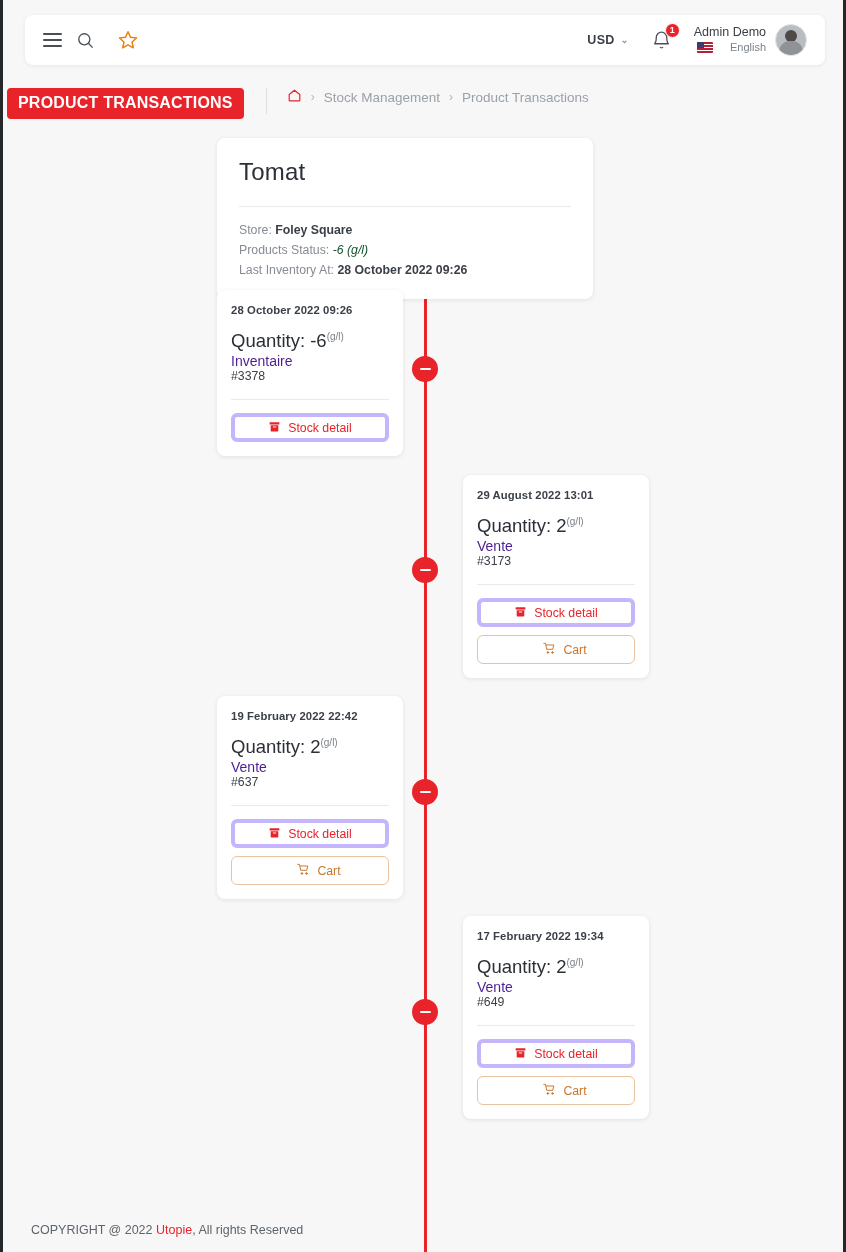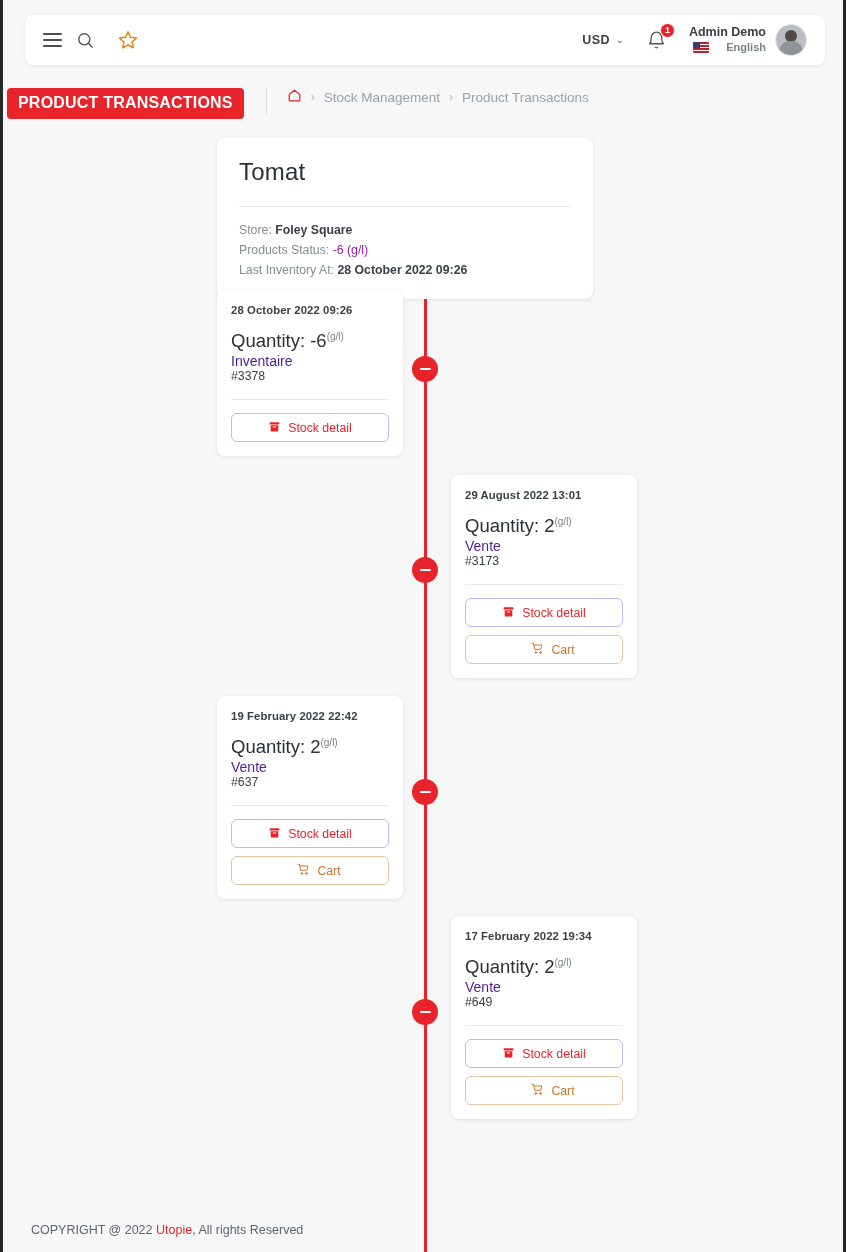--- a/index.html
+++ b/index.html
@@ -61,21 +61,21 @@
   .badge {
     position: absolute; top: -7px; right: -8px;
     min-width: 15px; height: 15px; border-radius: 50%;
     background: #e8232a; color: #fff;
     font-size: 9px; font-weight: bold;
     display: flex; align-items: center; justify-content: center;
     border: 1.5px solid #fff;
   }
 
   .user-block { display: flex; align-items: center; gap: 9px; cursor: pointer; }
-  .user-text { text-align: right; line-height: 1.25; font-weight: bold; }
+  .user-text { text-align: right; line-height: 1.25; }
   .user-name { font-size: 12.5px; color: #3b4048; }
   .user-lang { font-size: 11px; color: #7c828a; display: flex; align-items: center; justify-content: flex-end; gap: 17px; }
   .flag {
     width: 16px; height: 11px; border-radius: 1px; overflow: hidden;
     display: inline-block; position: relative; background: #fff;
   }
   .flag .stripes { position:absolute; inset:0;
     background: repeating-linear-gradient(#b22234 0 1.6px, #fff 1.6px 3.1px); }
   .flag .canton { position:absolute; left:0; top:0; width:7px; height:6px; background:#3c3b6e; }
   .avatar {
@@ -116,41 +116,41 @@
     border-radius: 8px;
     box-shadow: 0 1px 5px rgba(0,0,0,.09);
   }
 
   
   .product-card { left: 214px; top: 0; width: 376px; padding: 20px 22px 18px; }
   .product-name { font-size: 24px; color: #2b2f36; font-weight: normal; letter-spacing: .2px; }
   .product-rule { height: 1px; background: #e9eaec; margin: 20px 0 14px; }
   .meta-line { font-size: 12.3px; color: #868c94; line-height: 1.62; }
   .meta-line b { color: #3b4048; font-weight: bold; }
-  .meta-line .plain { color: #a21caf; font-weight: normal; }
+  .meta-line .plain { color: #14532d; font-weight: normal; font-style: italic; }
 
   
   .ev { width: 186px; padding: 14px 14px 14px; }
   .ev.left  { left: 214px; }
-  .ev.right { left: 448px; }
+  .ev.right { left: 460px; }
 
   .ev-date { font-size: 11.3px; color: #3b4048; font-weight: bold; letter-spacing: .1px; }
   .ev-qty { font-size: 18.5px; color: #2b2f36; margin-top: 14px; line-height: 1.15; }
   .ev-qty sup { font-size: 10px; color: #7c828a; vertical-align: super; }
   .ev-type { font-size: 14px; color: #4c1d95; margin-top: 2px; }
   .ev-ref  { font-size: 12.3px; color: #3b4048; }
   .ev-rule { height: 1px; background: #e9eaec; margin: 16px 0 13px; }
 
   .btn {
     display: flex; align-items: center; justify-content: center; gap: 7px;
     height: 29px; border-radius: 6px; font-size: 12.3px;
     background: #fff; cursor: pointer; margin-top: 0;
   }
   .btn + .btn { margin-top: 8px; padding-left: 18px; }
-  .btn-stock { border: 1px solid #c4b5fd; color: #e8232a; }
+  .btn-stock { border: 4px solid #c4b5fd; color: #e8232a; }
   .btn-cart  { border: 1px solid #e8c3a2; color: #c9762a; }
 
   .node {
     position: absolute; left: 409px;
     width: 26px; height: 26px; border-radius: 50%;
     background: #e8232a;
     display: flex; align-items: center; justify-content: center;
     cursor: pointer;
   }
   .node i { display: block; width: 11px; height: 2.4px; background: #fff; border-radius: 2px; }

